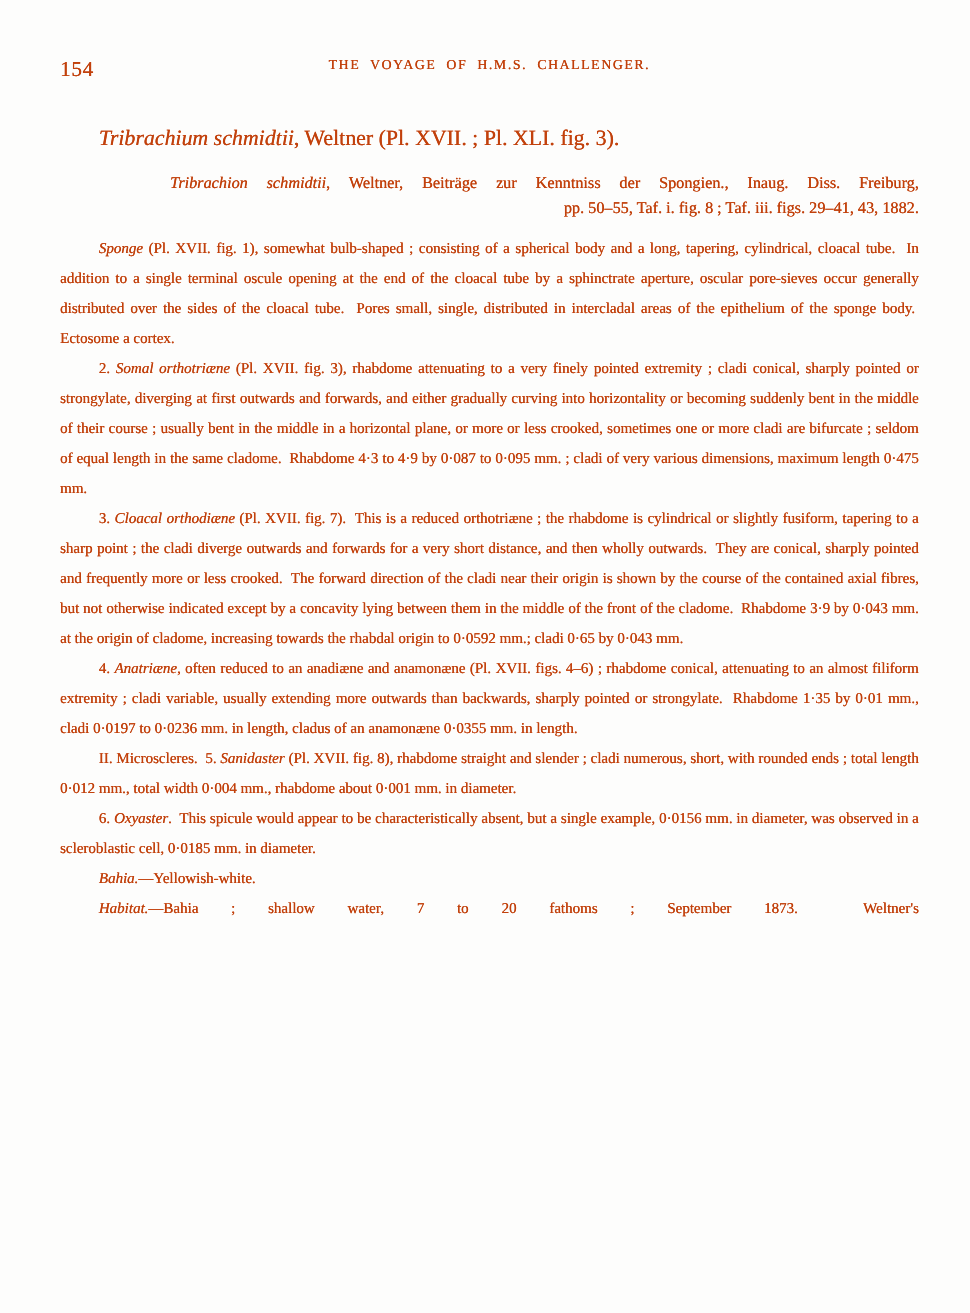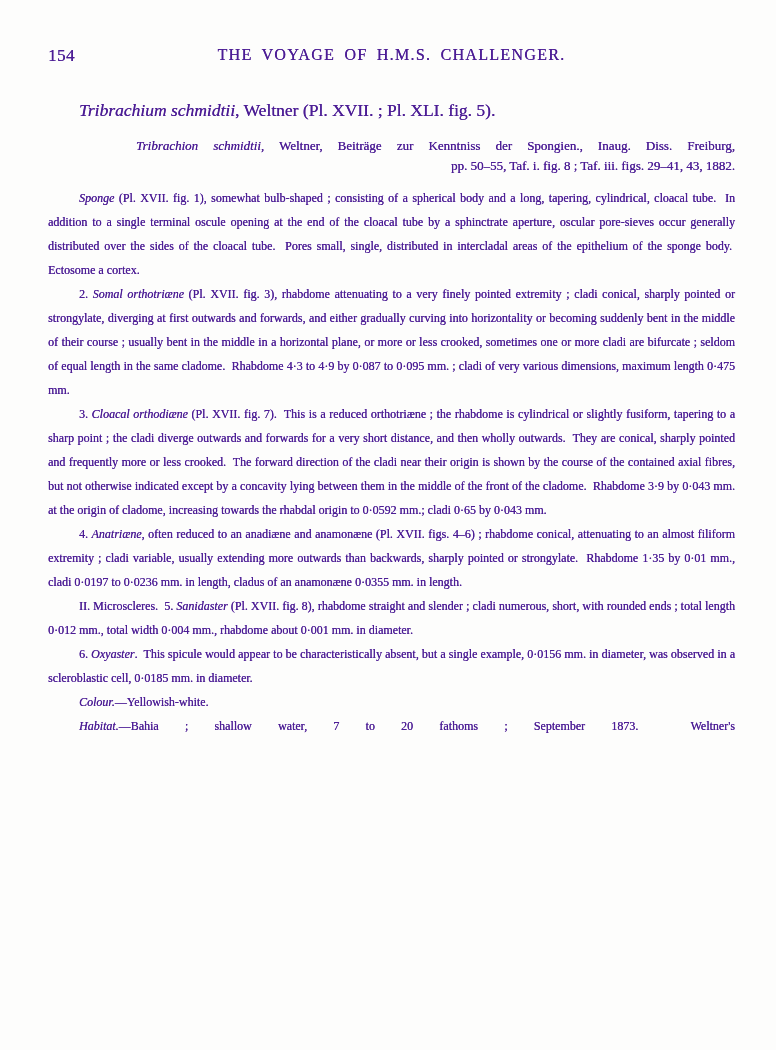--- a/index.html
+++ b/index.html
@@ -8,39 +8,39 @@
     background: #fdfdfc;
   }
   .page {
     position: relative;
     box-sizing: border-box;
     width: 776px;
     height: 1050px;
     padding: 46px 41px 0 48px;
     background: #fdfdfc;
     font-family: "Liberation Serif", "DejaVu Serif", serif;
-    color: #4c1d95;
+    color: #c2410c;
     overflow: hidden;
     text-shadow: 0.2px 0 0 currentColor;
   }
   .header {
     position: relative;
     height: 20px;
   }
   .pagenum {
     position: absolute;
     left: 0;
     top: 0;
     font-size: 17px;
     letter-spacing: 0.5px;
   }
   .runhead {
     display: block;
     text-align: center;
-    font-size: 16px;
+    font-size: 11px;
     letter-spacing: 1.3px;
     word-spacing: 4px;
   }
   .heading {
     margin-top: 34px;
     padding-left: 31px;
     font-size: 17.5px;
     white-space: nowrap;
   }
   .citation {
@@ -69,28 +69,28 @@
   i { font-style: italic; }
 </style>
 </head>
 <body>
 
 <div class="page">
   <div class="header">
     <span class="pagenum">154</span>
     <span class="runhead">THE VOYAGE OF H.M.S. CHALLENGER.</span>
   </div>
-  <div class="heading"><i>Tribrachium schmidtii</i><span>, Weltner (Pl. XVII. ; Pl. XLI. fig. 5).</span></div>
+  <div class="heading"><i>Tribrachium schmidtii</i><span>, Weltner (Pl. XVII. ; Pl. XLI. fig. 3).</span></div>
   <div class="citation">
       <div class="cit-line cit-first"><i>Tribrachion schmidtii</i><span>, Weltner, Beiträge zur Kenntniss der Spongien., Inaug. Diss. Freiburg,</span></div>
       <div class="cit-line cit-rest"><span>pp. 50–55, Taf. i. fig. 8 ; Taf. iii. figs. 29–41, 43, 1882.</span></div>
     </div>
   <div class="body-text">
       <p class="para"><i>Sponge</i><span> (Pl. XVII. fig. 1), somewhat bulb-shaped ; consisting of a spherical body and a long, tapering, cylindrical, cloacal tube.&nbsp; In addition to a single terminal oscule opening at the end of the cloacal tube by a sphinctrate aperture, oscular pore-sieves occur generally distributed over the sides of the cloacal tube.&nbsp; Pores small, single, distributed in intercladal areas of the epithelium of the sponge body.&nbsp; Ectosome a cortex.</span></p>
       <p class="para"><span>2. </span><i>Somal orthotriæne</i><span> (Pl. XVII. fig. 3), rhabdome attenuating to a very finely pointed extremity ; cladi conical, sharply pointed or strongylate, diverging at first outwards and forwards, and either gradually curving into horizontality or becoming suddenly bent in the middle of their course ; usually bent in the middle in a horizontal plane, or more or less crooked, sometimes one or more cladi are bifurcate ; seldom of equal length in the same cladome.&nbsp; Rhabdome 4·3 to 4·9 by 0·087 to 0·095 mm. ; cladi of very various dimensions, maximum length 0·475 mm.</span></p>
       <p class="para"><span>3. </span><i>Cloacal orthodiæne</i><span> (Pl. XVII. fig. 7).&nbsp; This is a reduced orthotriæne ; the rhabdome is cylindrical or slightly fusiform, tapering to a sharp point ; the cladi diverge outwards and forwards for a very short distance, and then wholly outwards.&nbsp; They are conical, sharply pointed and frequently more or less crooked.&nbsp; The forward direction of the cladi near their origin is shown by the course of the contained axial fibres, but not otherwise indicated except by a concavity lying between them in the middle of the front of the cladome.&nbsp; Rhabdome 3·9 by 0·043 mm. at the origin of cladome, increasing towards the rhabdal origin to 0·0592 mm.; cladi 0·65 by 0·043 mm.</span></p>
       <p class="para"><span>4. </span><i>Anatriæne</i><span>, often reduced to an anadiæne and anamonæne (Pl. XVII. figs. 4–6) ; rhabdome conical, attenuating to an almost filiform extremity ; cladi variable, usually extending more outwards than backwards, sharply pointed or strongylate.&nbsp; Rhabdome 1·35 by 0·01 mm., cladi 0·0197 to 0·0236 mm. in length, cladus of an anamonæne 0·0355 mm. in length.</span></p>
       <p class="para"><span>II. Microscleres.&nbsp; 5. </span><i>Sanidaster</i><span> (Pl. XVII. fig. 8), rhabdome straight and slender ; cladi numerous, short, with rounded ends ; total length 0·012 mm., total width 0·004 mm., rhabdome about 0·001 mm. in diameter.</span></p>
       <p class="para"><span>6. </span><i>Oxyaster</i><span>.&nbsp; This spicule would appear to be characteristically absent, but a single example, 0·0156 mm. in diameter, was observed in a scleroblastic cell, 0·0185 mm. in diameter.</span></p>
-      <p class="para"><i>Colour.</i><span>—Yellowish-white.</span></p>
+      <p class="para"><i>Bahia.</i><span>—Yellowish-white.</span></p>
       <p class="para cont"><i>Habitat.</i><span>—Bahia ; shallow water, 7 to 20 fathoms ; September 1873.&nbsp; Weltner's</span></p>
     </div>
 </div>
 
 </body></html>

